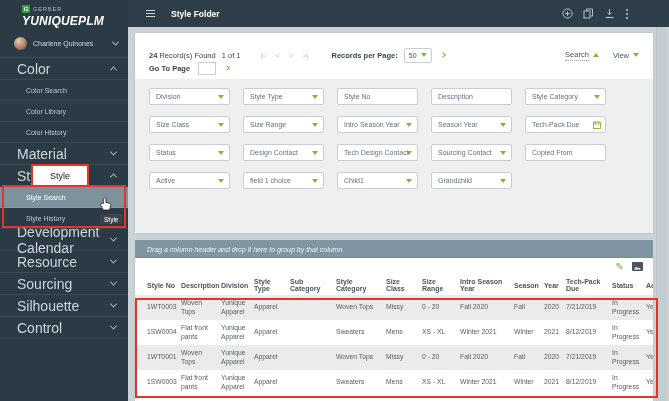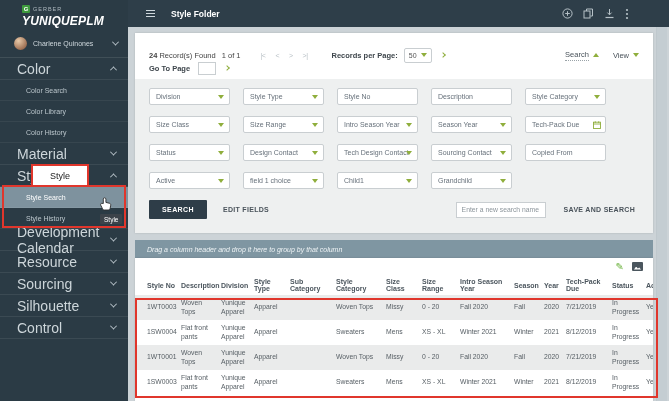--- a/index.html
+++ b/index.html
@@ -283,27 +283,20 @@
             <div class="fcell">
               <span>Child1</span>
               <span class="tri-dn"></span>
             </div>
             <div class="fcell">
               <span>Grandchild</span>
               <span class="tri-dn"></span>
             </div>
             <div class="fcell empty"></div>
           </div>
-        <div class="actions-row">
-          <button class="btn-search">SEARCH</button>
-          <span class="link-btn">EDIT FIELDS</span>
-          <span class="spacer"></span>
-          <input class="save-input" placeholder="Enter a new search name" style="">
-          <span class="link-btn save-link">SAVE AND SEARCH</span>
-        </div>
       </div>
     </div>
 
     <div class="group-bar">Drag a column header and drop it here to group by that column</div>
 
     <div class="panel2">
       <div class="grid-icons">
         <span class="pencil">✎</span>
         <span class="img-ico"></span>
       </div>

